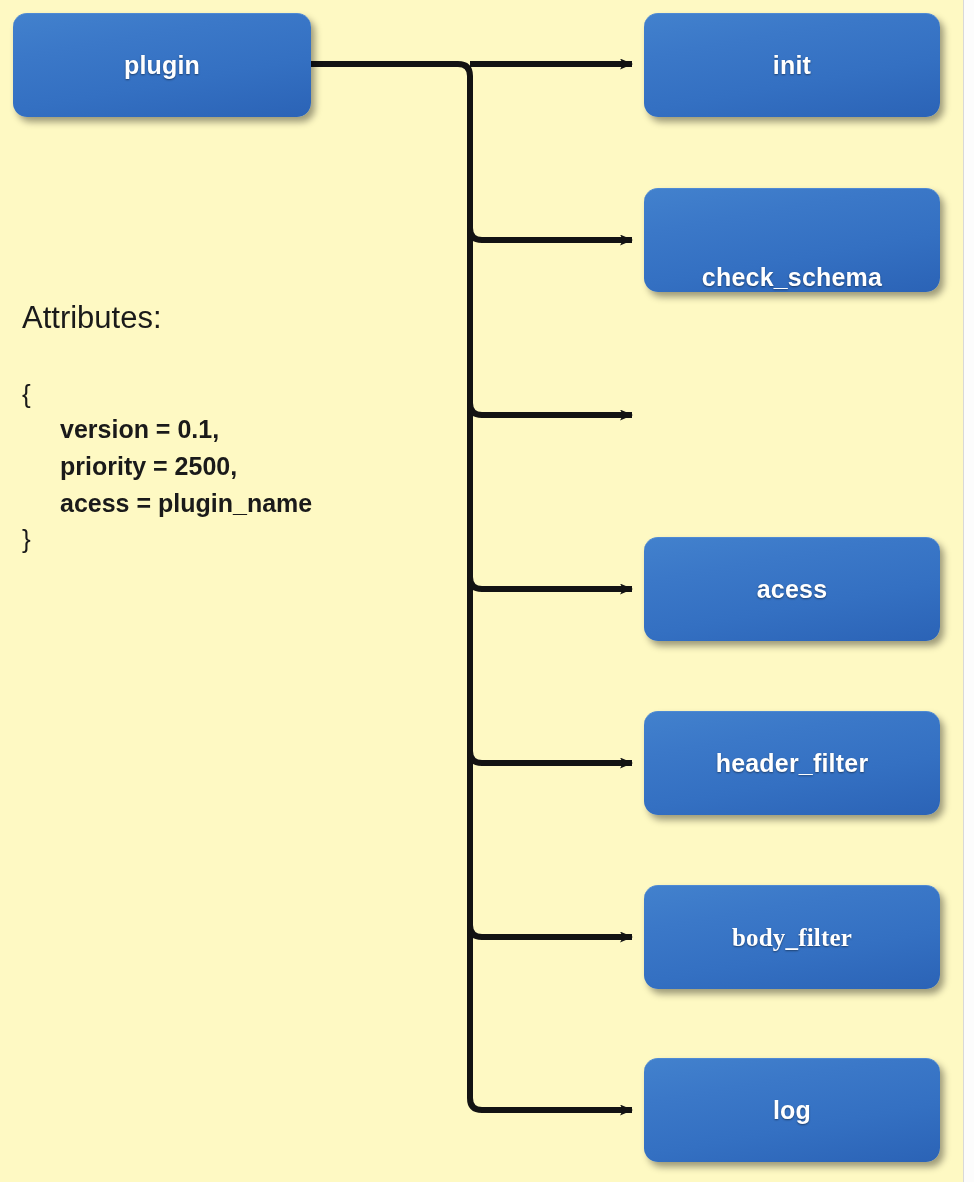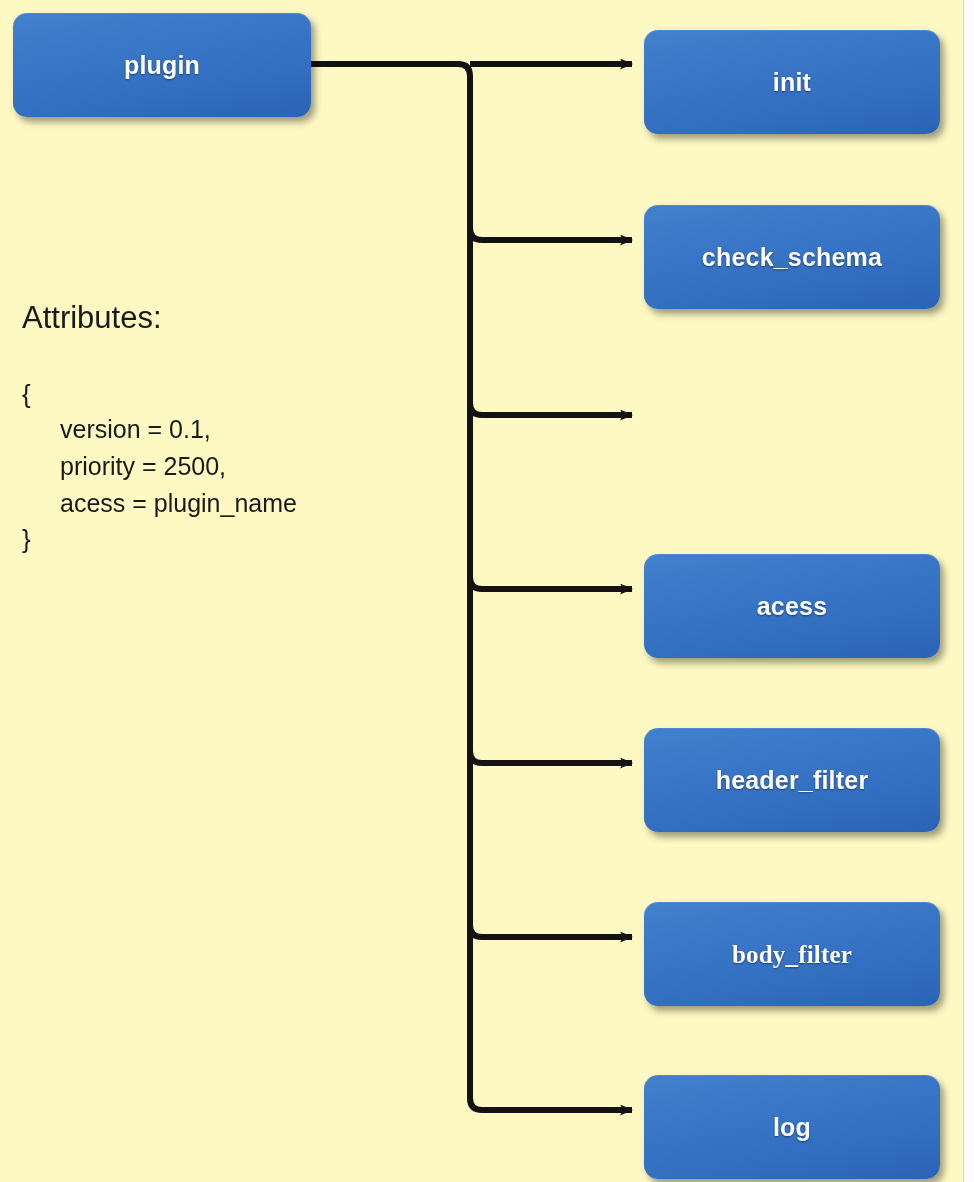--- a/index.html
+++ b/index.html
@@ -61,21 +61,20 @@
   .node-root {
     left: 13px;
     top: 13px;
     width: 298px;
     height: 104px;
   }
   .node-leaf {
     left: 644px;
     width: 296px;
     height: 104px;
-    margin-top: 17px;
   }
 
   
   #connectors {
     position: absolute;
     left: 0;
     top: 0;
     width: 974px;
     height: 1182px;
     pointer-events: none;
@@ -95,20 +94,21 @@
     margin-bottom: 44px;
   }
   .attrs-brace {
     font-size: 26px;
     line-height: 34px;
   }
   .attrs-list {
     margin: 0;
     padding: 0 0 0 38px;
     list-style: none;
+    font-weight: bold;
   }
   .attrs-list li {
     font-size: 25px;
     line-height: 37px;
     white-space: nowrap;
   }
 </style>
 </head>
 <body>
 
@@ -139,21 +139,21 @@
   </svg>
 
   <div class="node node-root">
     <span class="node-label">plugin</span>
   </div>
 
   <div class="node node-leaf" style="top:13px;">
     <span class="node-label">init</span>
   </div>
 
-  <div class="node node-leaf" style="top:188px;">
+  <div class="node node-leaf" style="top:188px;align-items:flex-end;">
     <span class="node-label">check_schema</span>
   </div>
 
 
   <div class="node node-leaf" style="top:537px;">
     <span class="node-label">acess</span>
   </div>
 
   <div class="node node-leaf" style="top:711px;">
     <span class="node-label">header_filter</span>

